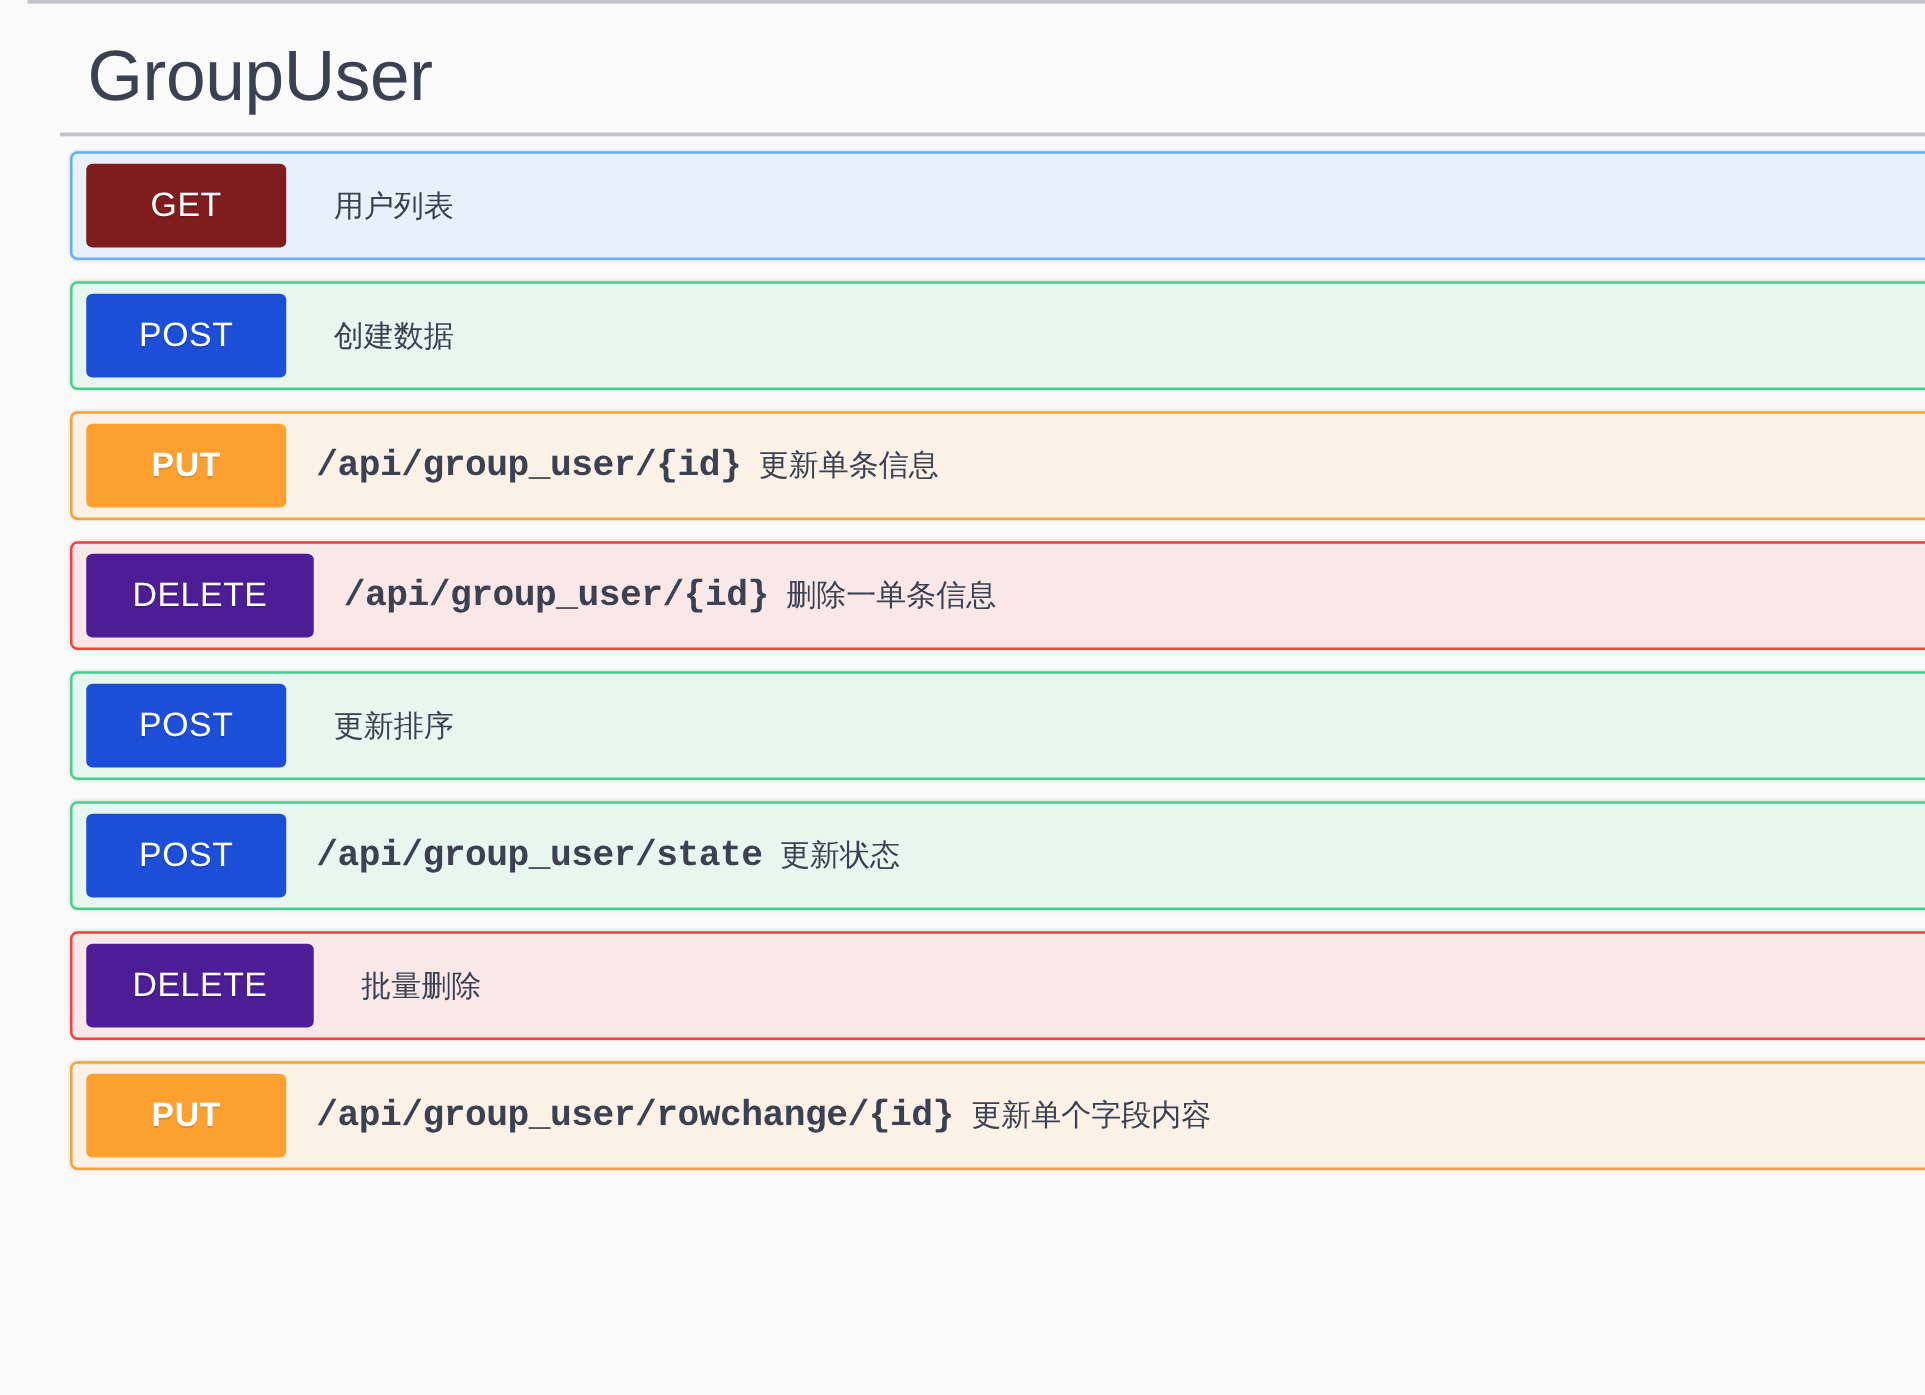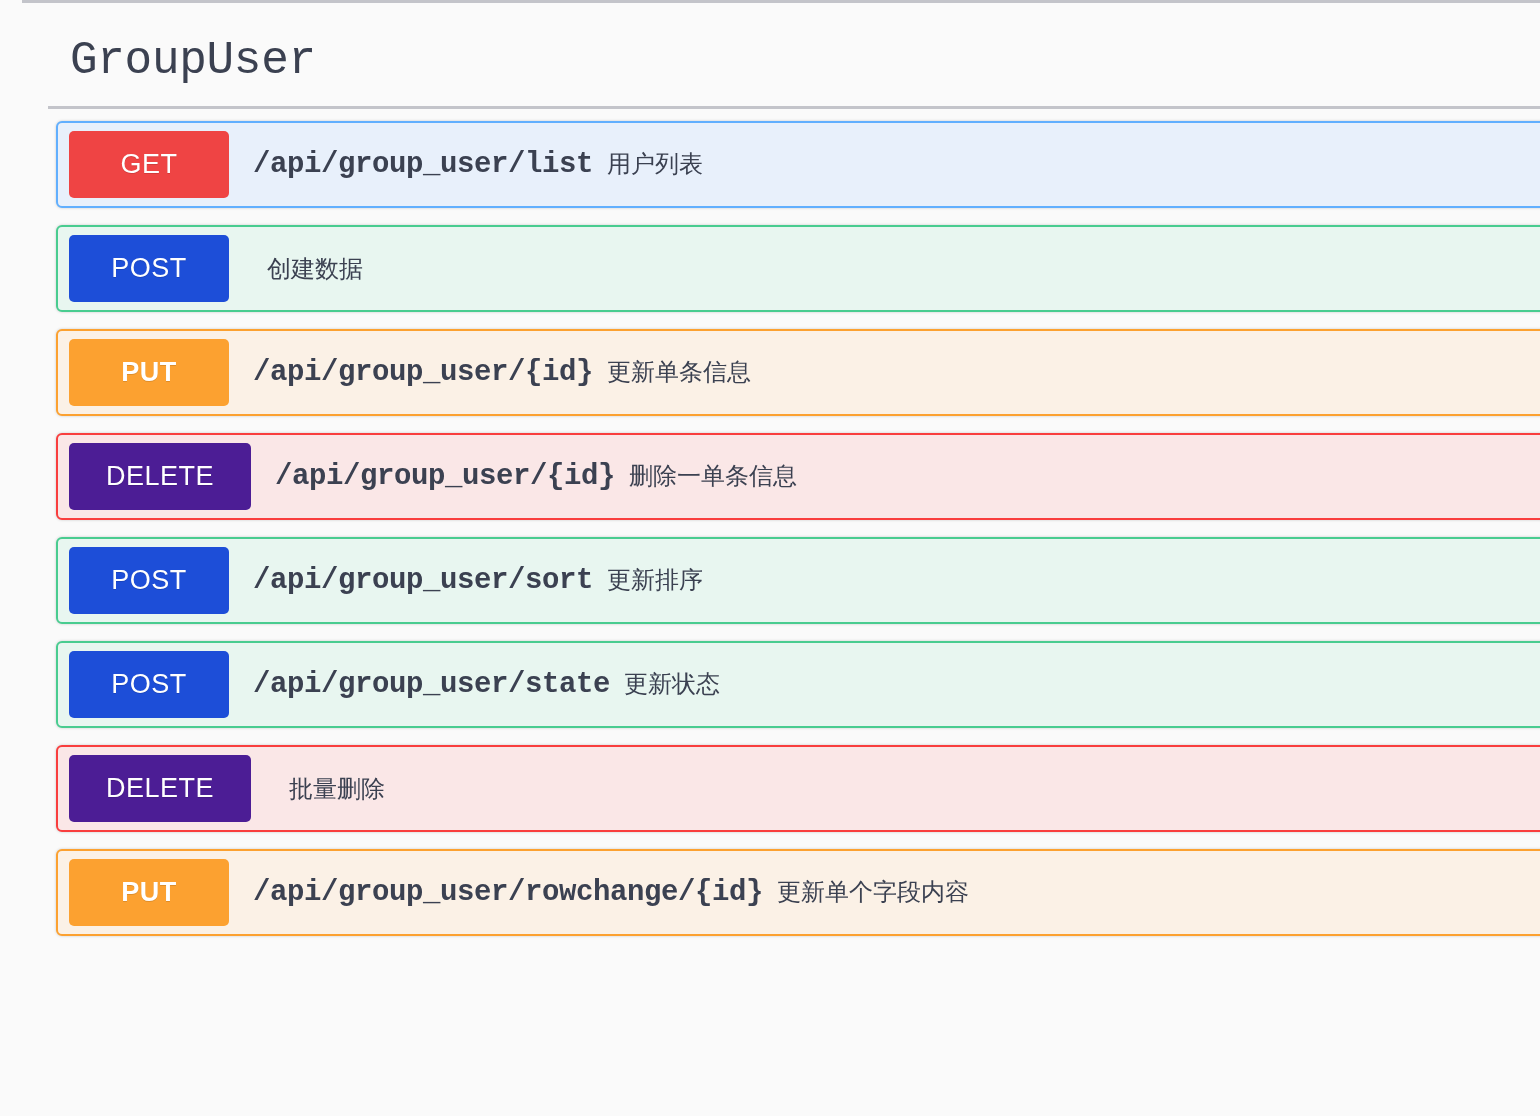--- a/index.html
+++ b/index.html
@@ -29,22 +29,22 @@
     right: 0;
     top: 0;
     height: 3px;
     background: #c3c4ca;
   }
 
   .tag-header {
     padding: 34px 0 18px 22px;
   }
   .tag-title {
-    font-family: Liberation Mono, monospace;
-    font-size: 46px;
+    font-family: Liberation Sans, sans-serif;
+    font-size: 57px;
     line-height: 54px;
     font-weight: 400;
     color: #3b4151;
     margin: 0;
     letter-spacing: -0.3px;
   }
 
   .tag-rule {
     height: 3px;
     background: #c3c4ca;
@@ -84,21 +84,21 @@
     margin: 0 0 0 11px;
     color: #fff;
     font-family: "Liberation Sans", sans-serif;
     font-size: 27px;
     font-weight: 400;
     letter-spacing: 0.5px;
     text-shadow: 0 1px 0 rgba(0,0,0,0.12);
     min-width: 160px;
     padding: 0 10px;
   }
-  .op-method.m-get    { background: #ef4444; }
+  .op-method.m-get    { background: #7f1d1d; }
   .op-method.m-post   { background: #1d4ed8; }
   .op-method.m-put    { background: #fca130; font-weight: bold; }
   .op-method.m-delete { background: #4c1d95; min-width: 182px; }
 
   .op-summary {
     display: flex;
     align-items: baseline;
     padding-left: 24px;
     white-space: nowrap;
     overflow: hidden;
@@ -130,21 +130,20 @@
   <div class="tag-header">
     <h2 class="tag-title">GroupUser</h2>
   </div>
 
   <div class="tag-rule"></div>
 
   <div class="op-list">
       <div class="opblock opblock-get">
         <span class="op-method m-get">GET</span>
         <div class="op-summary">
-          <span class="op-path">/api/group_user/list</span>
           <span class="op-desc">用户列表</span>
         </div>
       </div>
       <div class="opblock opblock-post">
         <span class="op-method m-post">POST</span>
         <div class="op-summary">
           <span class="op-desc">创建数据</span>
         </div>
       </div>
       <div class="opblock opblock-put">
@@ -157,21 +156,20 @@
       <div class="opblock opblock-delete">
         <span class="op-method m-delete">DELETE</span>
         <div class="op-summary">
           <span class="op-path">/api/group_user/{id}</span>
           <span class="op-desc">删除一单条信息</span>
         </div>
       </div>
       <div class="opblock opblock-post">
         <span class="op-method m-post">POST</span>
         <div class="op-summary">
-          <span class="op-path">/api/group_user/sort</span>
           <span class="op-desc">更新排序</span>
         </div>
       </div>
       <div class="opblock opblock-post">
         <span class="op-method m-post">POST</span>
         <div class="op-summary">
           <span class="op-path">/api/group_user/state</span>
           <span class="op-desc">更新状态</span>
         </div>
       </div>

